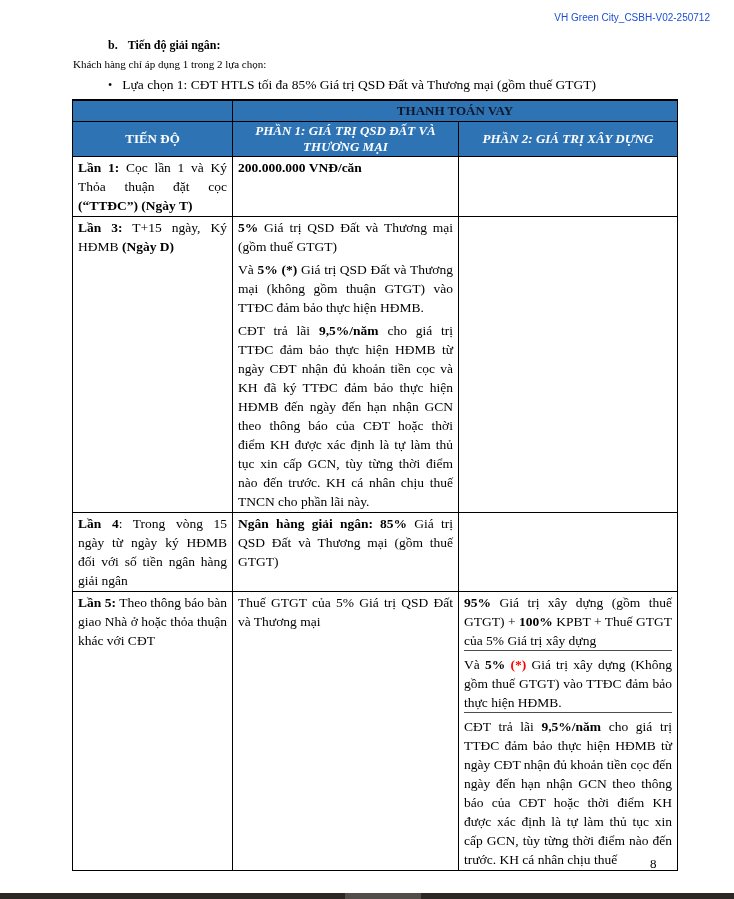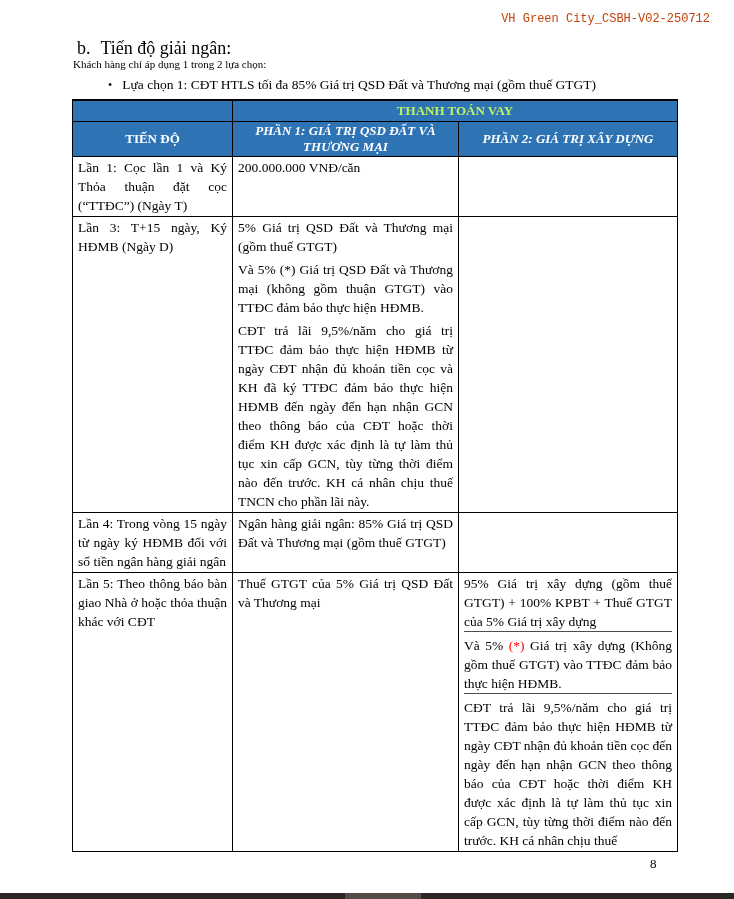--- a/index.html
+++ b/index.html
@@ -5,32 +5,32 @@
   * { box-sizing: border-box; }
   html, body { margin: 0; padding: 0; }
   body {
     width: 734px; height: 899px;
     background: #ffffff;
     position: relative;
     overflow: hidden;
     font-family: "Liberation Serif", serif;
     color: #000;
   }
-  .b { font-weight: normal; }
+  .b { font-weight: bold; }
   .it { font-style: italic; }
   .red { color: #FF0000; }
 
   .doc-ref {
     position: absolute; top: 12px; right: 24px;
-    font-family: Liberation Mono, monospace;
-    font-size: 12px; color: #c2410c;
+    font-family: Liberation Sans, sans-serif;
+    font-size: 10px; color: #1d4ed8;
   }
   .heading {
-    position: absolute; top: 38px; left: 77px;
-    font-size: 18px; font-weight: normal;
+    position: absolute; top: 38px; left: 108px;
+    font-size: 12px; font-weight: bold;
   }
   .heading .heading-text { margin-left: 10px; }
   .subtext {
     position: absolute; top: 58px; left: 73px;
     font-size: 11px;
   }
   .bullet-line {
     position: absolute; top: 77px; left: 108px;
     font-size: 13.5px; font-weight: normal;
   }
@@ -45,21 +45,21 @@
     border-top: 2.5px solid #000;
     font-size: 13.5px;
     line-height: 19px;
   }
   .pay-table th, .pay-table td {
     border: 1px solid #000;
     padding: 1px 5px;
     vertical-align: top;
   }
   .pay-table th.h1 {
-    background: #2E74B5; color: #bef264;
+    background: #2E74B5; color: #0f172a;
     height: 21px; text-align: center; vertical-align: middle;
     font-size: 13px; padding: 0 4px;
   }
   .pay-table th.h2 {
     background: #2E74B5; color: #fff;
     height: 33px; text-align: center; vertical-align: middle;
     font-size: 13px; padding: 1px 6px; line-height: 16px;
   }
   td.c-label, td.c-body {
     text-align: justify;

